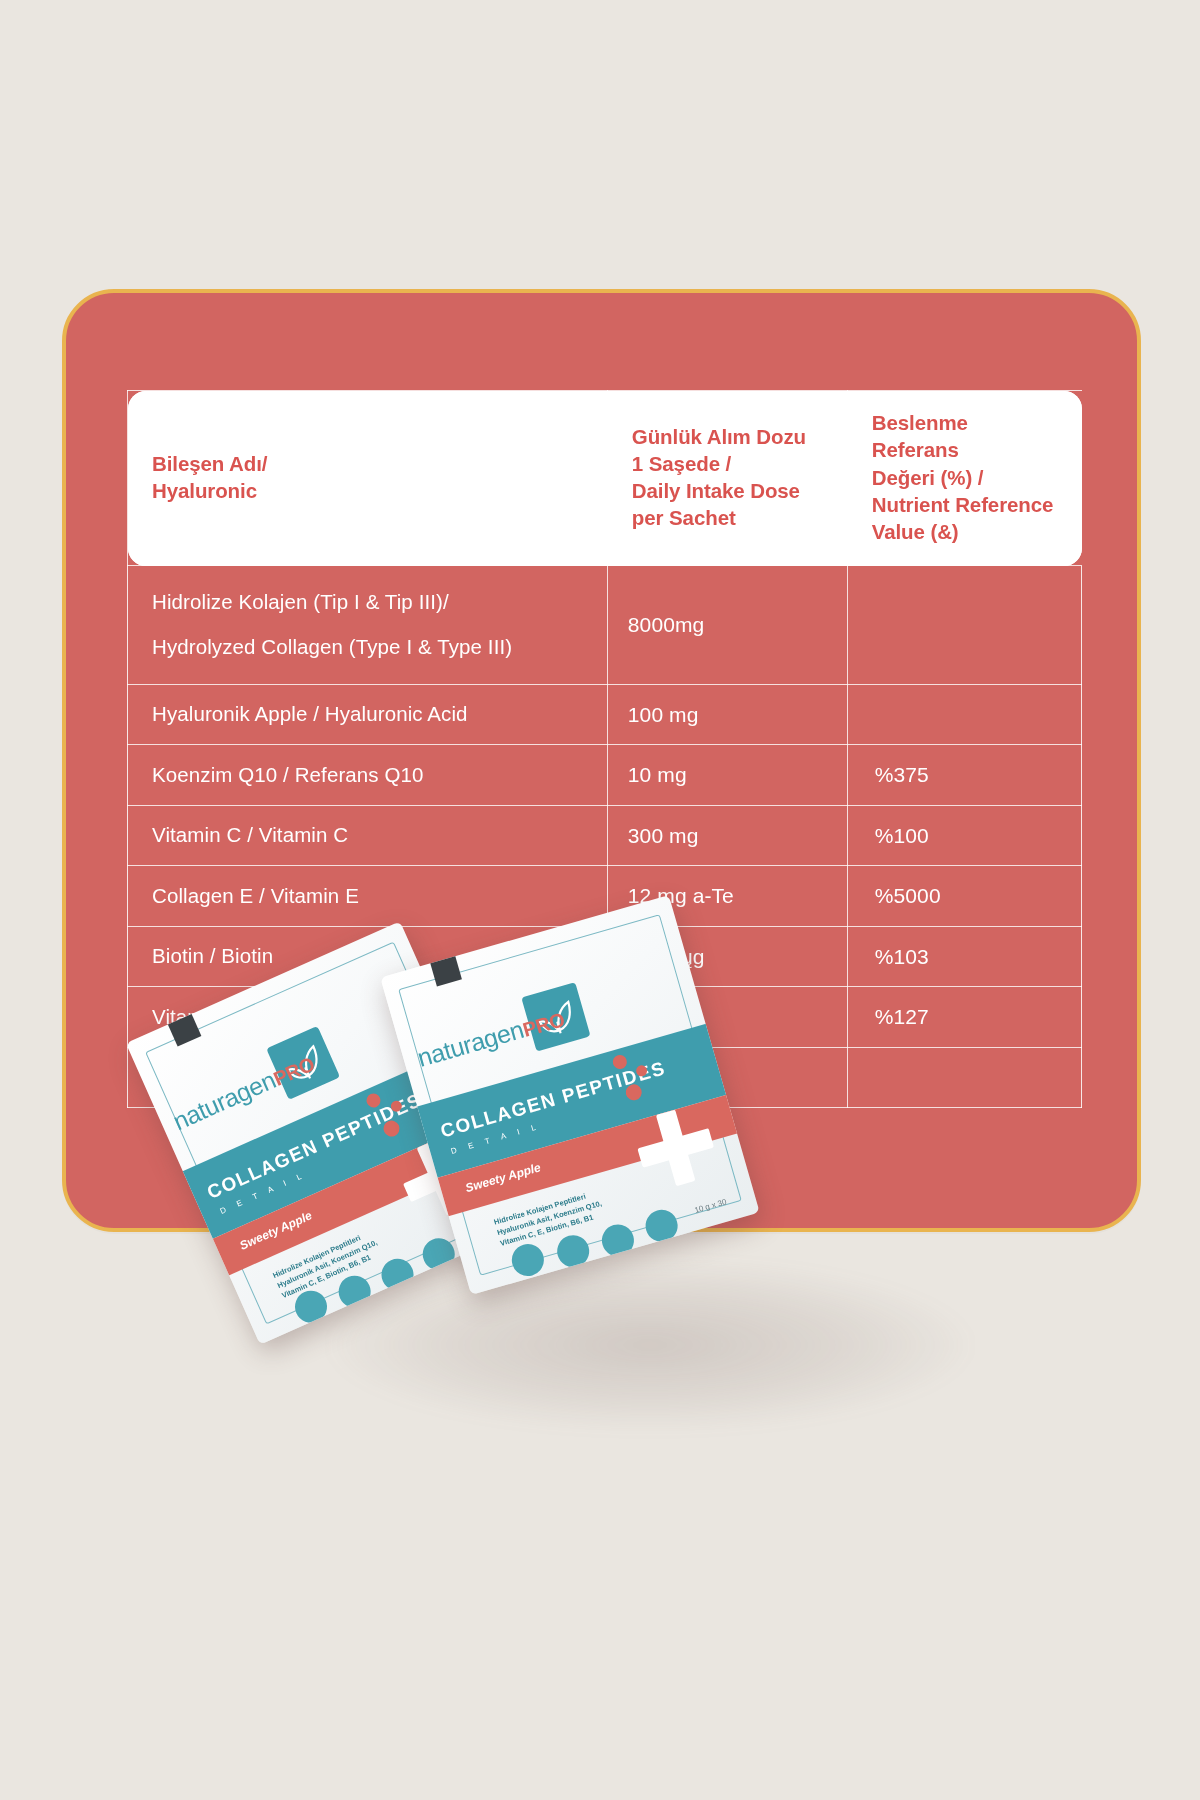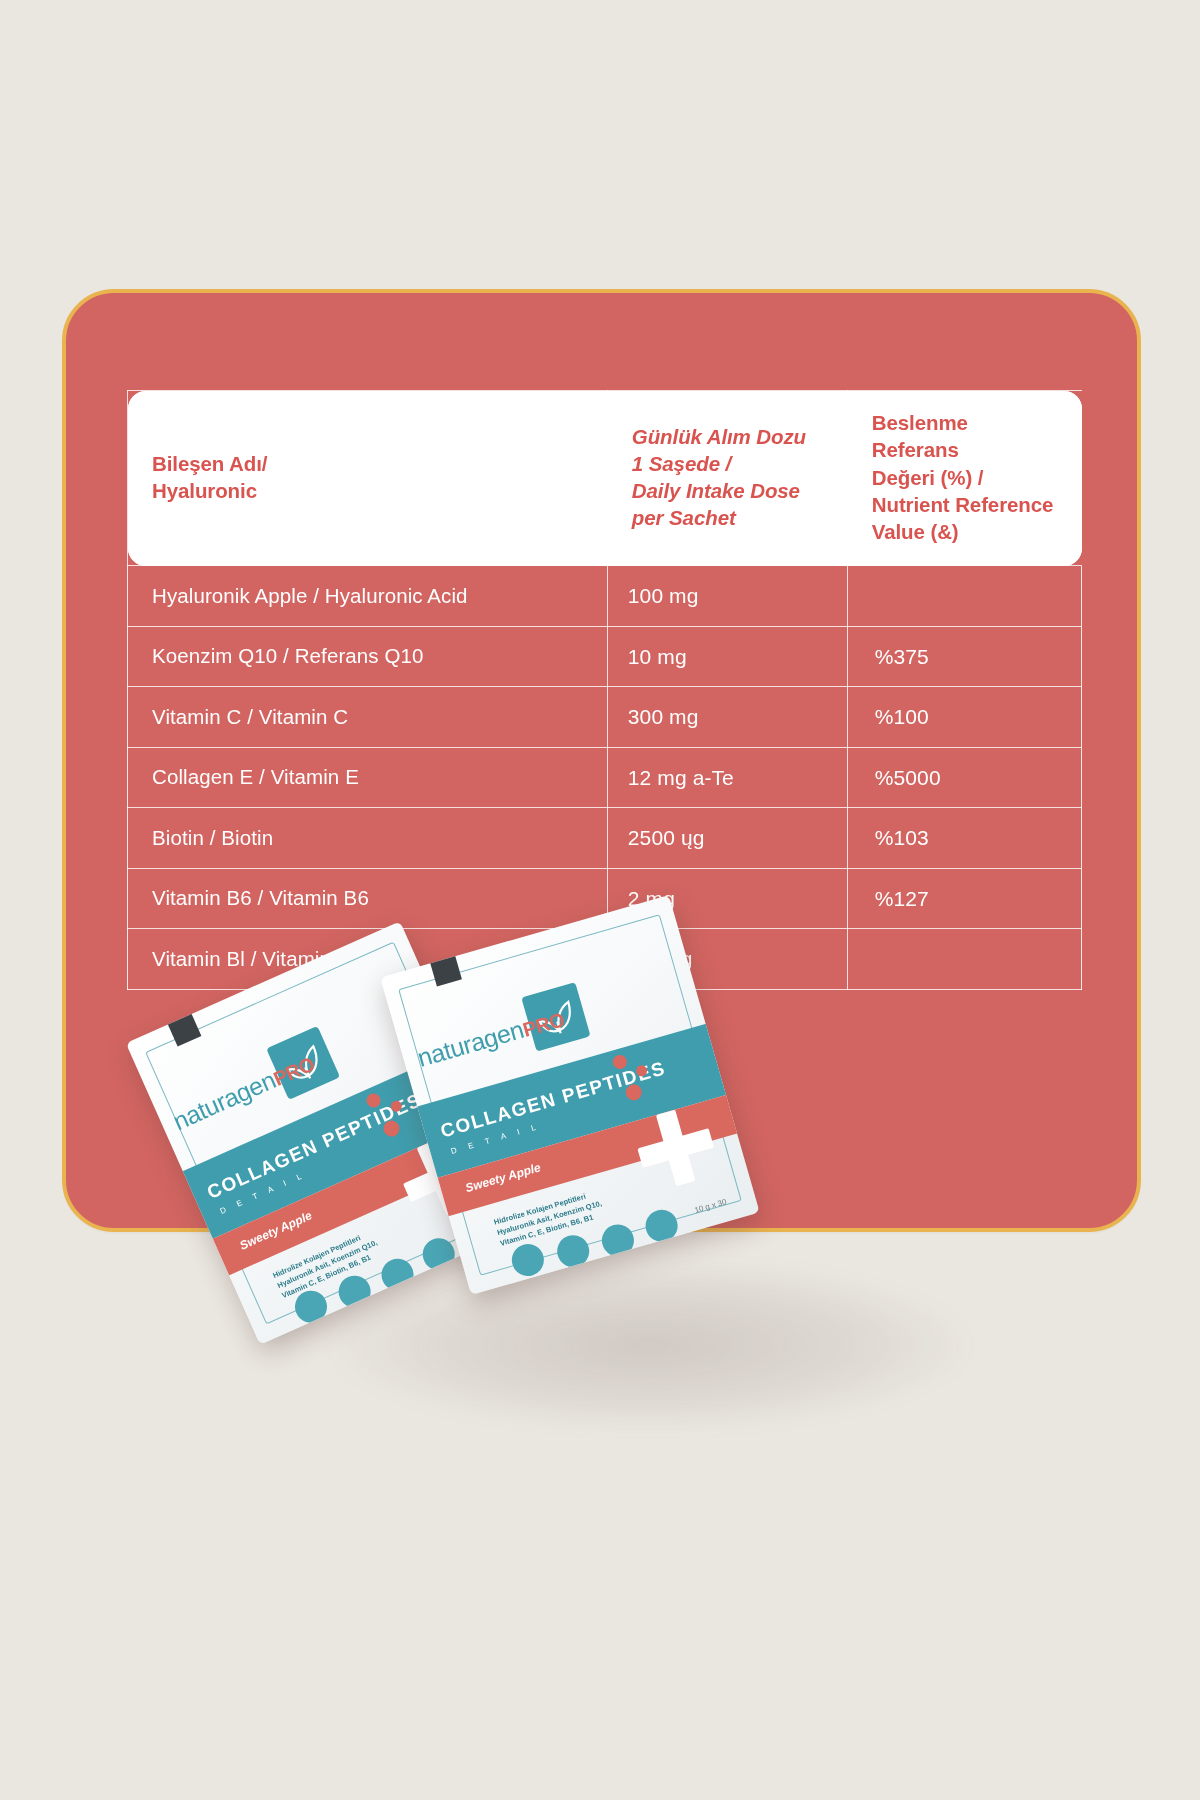--- a/index.html
+++ b/index.html
@@ -88,21 +88,21 @@
   tbody tr:last-child td:last-child  { border-bottom-right-radius: 16px; }
 
   .row-tall td { height: 96px; }
   .row-std  td { height: 50px; }
 
   .two-line { display: block; }
   .two-line .ln { display: block; padding: 7px 0; }
 
   
   .col-name { width: 420px; }
-  .col-dose { width: 210px; font-style: italic; }
+  .col-dose { width: 210px; }
   .col-nrv  { width: 205px; }
 
   
   .sachets {
     position: absolute;
     left: 150px;
     top: 930px;
     width: 900px;
     height: 560px;
   }
@@ -290,20 +290,30 @@
           <span class="hl">Beslenme Referans
 Değeri (%) /
 Nutrient Reference
 Value (&amp;)</span>
         </th>
       </tr>
     </thead>
 
     <tbody>
 
+      <tr class="row-tall">
+        <td class="ingredient">
+          <span class="two-line">
+            <span class="ln">Hidrolize Kolajen (Tip I &amp; Tip III)/</span>
+            <span class="ln">Hydrolyzed Collagen (Type I &amp; Type  III)</span>
+          </span>
+        </td>
+        <td class="dose">8000mg</td>
+        <td class="nrv"></td>
+      </tr>
 
       <tr class="row-std">
         <td class="ingredient">Hyaluronik Apple / Hyaluronic Acid</td>
         <td class="dose">100 mg</td>
         <td class="nrv"></td>
       </tr>
 
       <tr class="row-std">
         <td class="ingredient">Koenzim Q10 / Referans Q10</td>
         <td class="dose">10 mg</td>

